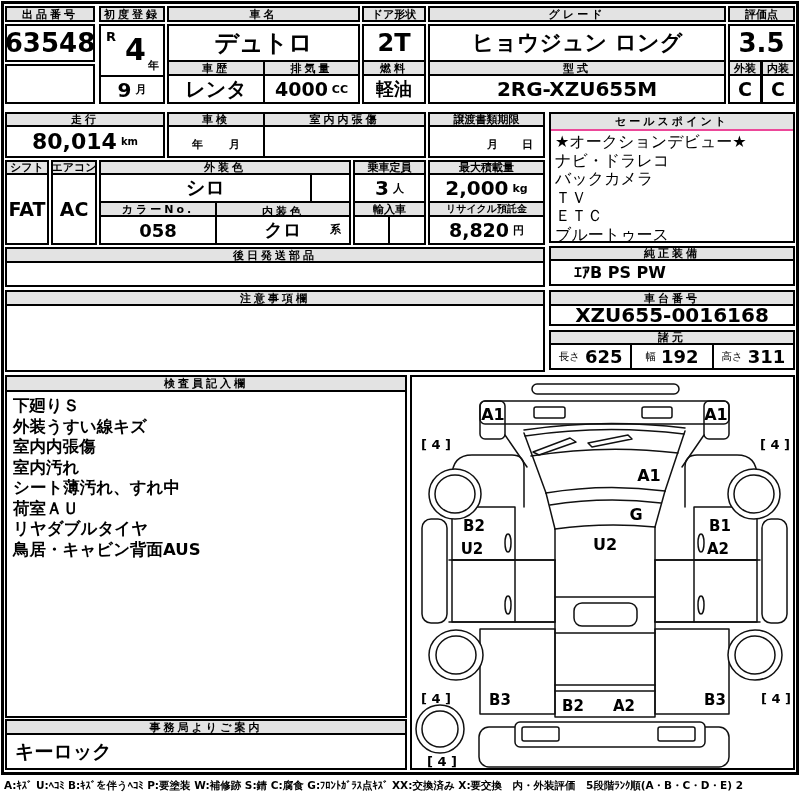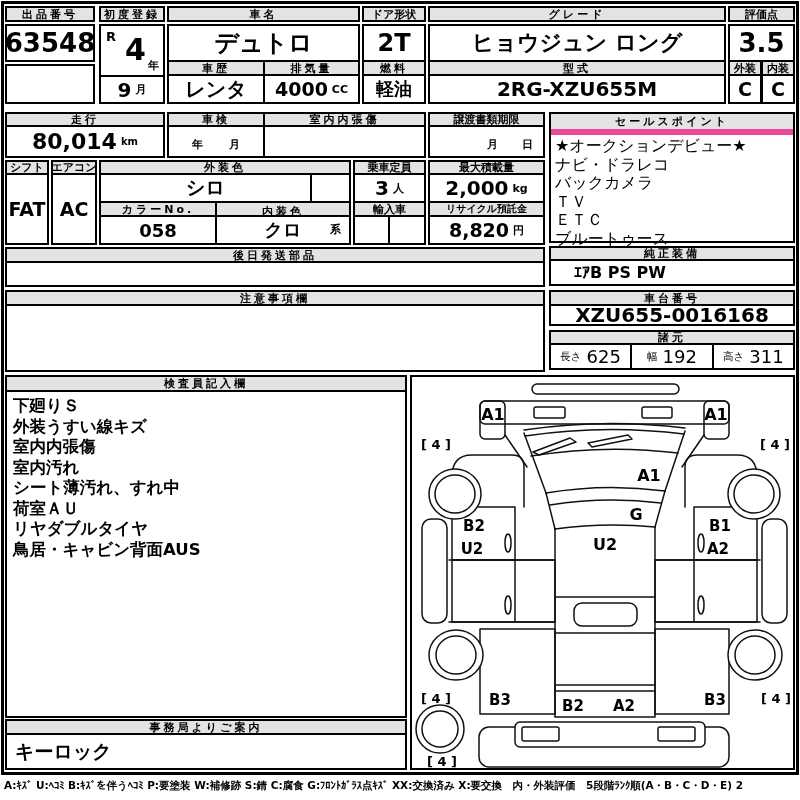--- a/index.html
+++ b/index.html
@@ -9,21 +9,21 @@
   .h{background:#e3e3e3;font-weight:bold;font-size:11px;letter-spacing:3px;
      display:flex;align-items:center;justify-content:center;white-space:nowrap;overflow:hidden}
   .h0{letter-spacing:0}
   .v{display:flex;align-items:center;justify-content:center;font-weight:bold;white-space:nowrap}
   .u{font-size:11px;font-weight:bold;margin-left:4px}
   .frame{border-width:3px;background:transparent;pointer-events:none}
   .lines{font-weight:bold;font-size:16.5px;line-height:20.5px;padding:4px 6px;display:block}
   .dimcell{flex:1;display:flex;align-items:center;justify-content:center;gap:5px}
   .dimcell+.dimcell{border-left:2px solid #000}
   .dimlab{font-size:10.5px;font-weight:normal}
-  .dimnum{font-size:18px;font-weight:normal}
+  .dimnum{font-size:18px;font-weight:bold}
   svg text{font-family:"DejaVu Sans","Liberation Sans",sans-serif;font-weight:bold;fill:#000}
 </style>
 </head>
 <body>
 
 <div id="sheet">
   <div class="b frame" style="left:1px;top:1px;width:798px;height:774px"></div>
 
   <div class="b h" style="left:5px;top:6px;width:90px;height:16px">出品番号</div>
   <div class="b v" style="left:5px;top:24px;width:90px;height:38px;font-size:26px">63548</div>
@@ -79,21 +79,21 @@
   </div>
   <div class="b h" style="left:263px;top:112px;width:163px;height:15px">室内内張傷</div>
   <div class="b v" style="left:263px;top:125px;width:163px;height:33px"></div>
   <div class="b h h0" style="left:428px;top:112px;width:117px;height:15px">譲渡書類期限</div>
   <div class="b v" style="left:428px;top:125px;width:117px;height:33px;font-size:11px;gap:24px;align-items:flex-end;justify-content:flex-end;padding:0 10px 4px 0">
     <span>月</span>
     <span>日</span>
   </div>
 
   <div class="b" style="left:549px;top:112px;width:246px;height:131px">
-    <div class="h" style="height:15px;border-bottom:6px solid #ec4899">セールスポイント</div>
+    <div class="h" style="height:15px;border-bottom:2px solid #ec4899">セールスポイント</div>
     <div style="padding:2px 4px;font-weight:normal;font-size:16px;line-height:18.5px">
       <div>★オークションデビュー★</div>
       <div>ナビ・ドラレコ</div>
       <div>バックカメラ</div>
       <div>ＴＶ</div>
       <div>ＥＴＣ</div>
       <div>ブルートゥース</div>
     </div>
   </div>
 

